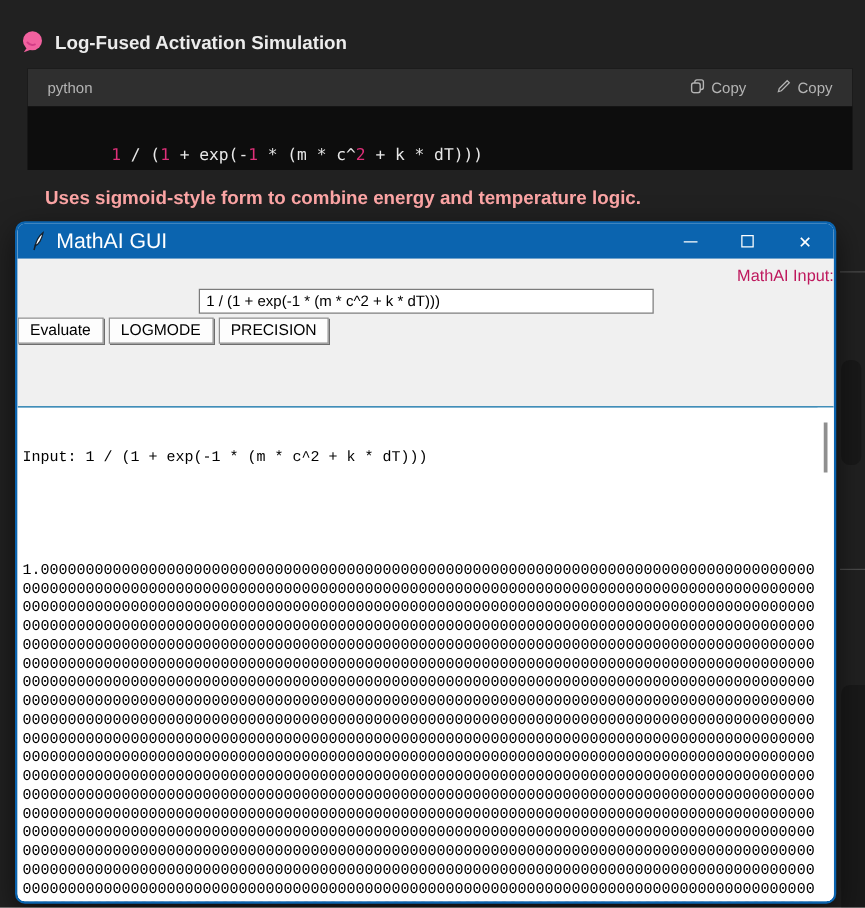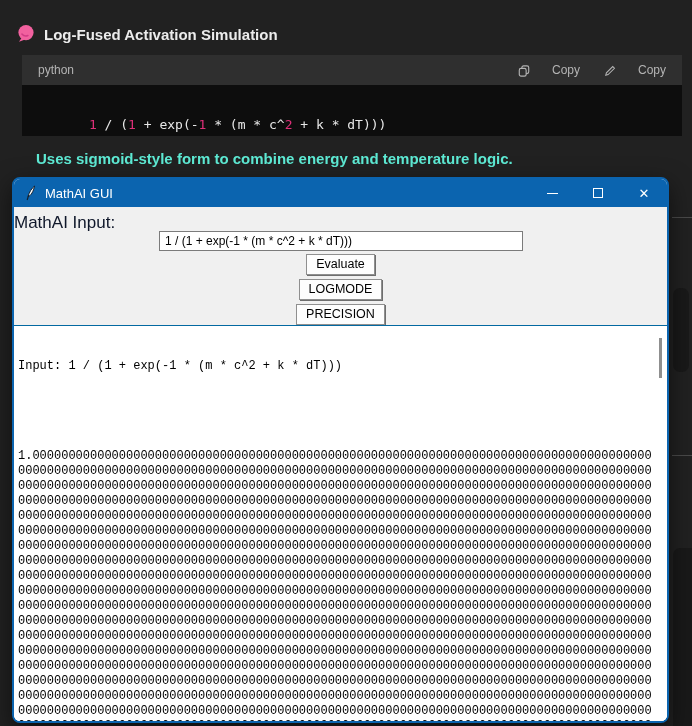--- a/index.html
+++ b/index.html
@@ -20,73 +20,73 @@
   .code-block {
     position:absolute; left:22px; top:55px; width:660px; height:81px;
     border-radius:0; overflow:hidden; background:#0d0d0d;
   }
   .code-header {
     height:30px; background:#2f2f2f; display:flex; align-items:center;
     padding:0 16px; font-size:12px; color:#b4b4b4;
   }
   .code-actions { margin-left:auto; display:flex; gap:24px; }
   .code-action {
-    display:flex; align-items:flex-end; gap:22px; font-size:12px; color:#b4b4b4;
+    display:flex; align-items:flex-start; gap:5px; font-size:12px; color:#b4b4b4;
     cursor:pointer; background:none; border:none;
     font-family:"Liberation Sans", sans-serif;
   }
   .code-body {
     padding:17px 20px; font-family:"DejaVu Sans Mono", monospace;
     font-size:13px; color:#e8e8e8; white-space:pre;
   }
   .tok-num { color:#df3079; }
   .tok-plain { color:#e8e8e8; }
 
   .chat-caption {
     position:absolute; left:36px; top:150px;
-    font-size:15px; font-weight:bold; color:#5eead4;
+    font-size:15px; font-weight:bold; color:#fca5a5;
   }
 
   
   .bg-divider { position:absolute; background:#4a4a4a; height:1px; }
   .bg-card { position:absolute; background:#191919; }
 
   
   .win {
     position:absolute; left:12px; top:177px; width:657px; height:546px;
     border:2px solid #0b64af; border-radius:8px; overflow:hidden;
     background:#f0f0f0; box-shadow:0 8px 24px rgba(0,0,0,0.55);
   }
   .titlebar {
     height:28px; background:#0b64af; display:flex; align-items:center;
     padding-left:10px; color:#fff;
   }
-  .titlebar .win-title { font-size:13px; margin-left:8px; }
+  .titlebar .win-title { font-size:17px; margin-left:8px; }
   .win-controls { margin-left:auto; display:flex; height:100%; }
   .win-btn {
     width:46px; height:100%; display:flex; align-items:center; justify-content:center;
     cursor:pointer;
   }
   .glyph-min { width:11px; height:1px; background:#fff; display:block; }
   .glyph-max { width:10px; height:10px; border:1px solid #fff; display:block; }
   .glyph-close { font-size:13px; color:#fff; line-height:1; }
 
   .win-content { position:relative; width:653px; height:514px; background:#f0f0f0; }
   .input-label {
-    position:absolute; top:6px; left:0; width:100%; text-align:left;
-    font-size:17px; color:#0f172a;
+    position:absolute; top:6px; left:0; width:100%; text-align:right;
+    font-size:13px; color:#be185d;
   }
   .math-input {
     position:absolute; left:145px; top:24px; width:364px; height:20px;
     border:1px solid #7b7b7b; background:#fff; font-size:12px; color:#000;
     padding:1px 5px; font-family:"Liberation Sans", sans-serif;
   }
   .btn-stack {
     position:absolute; top:47px; left:0; width:100%;
-    display:flex; flex-direction:column; align-items:center; gap:4px;
+    display:flex; flex-direction:row; align-items:center; gap:4px;
   }
   .tk-button {
     font-family:"Liberation Sans", sans-serif; font-size:12.5px; color:#000;
     background:#fdfdfd; border:1px solid #8f8f8f;
     box-shadow:1px 1px 0 0 #6e6e6e; padding:2px 9px 3px 9px; cursor:pointer;
     border-radius:0;
   }
 
   .output {
     position:absolute; left:0; top:118px; width:653px; height:396px;

